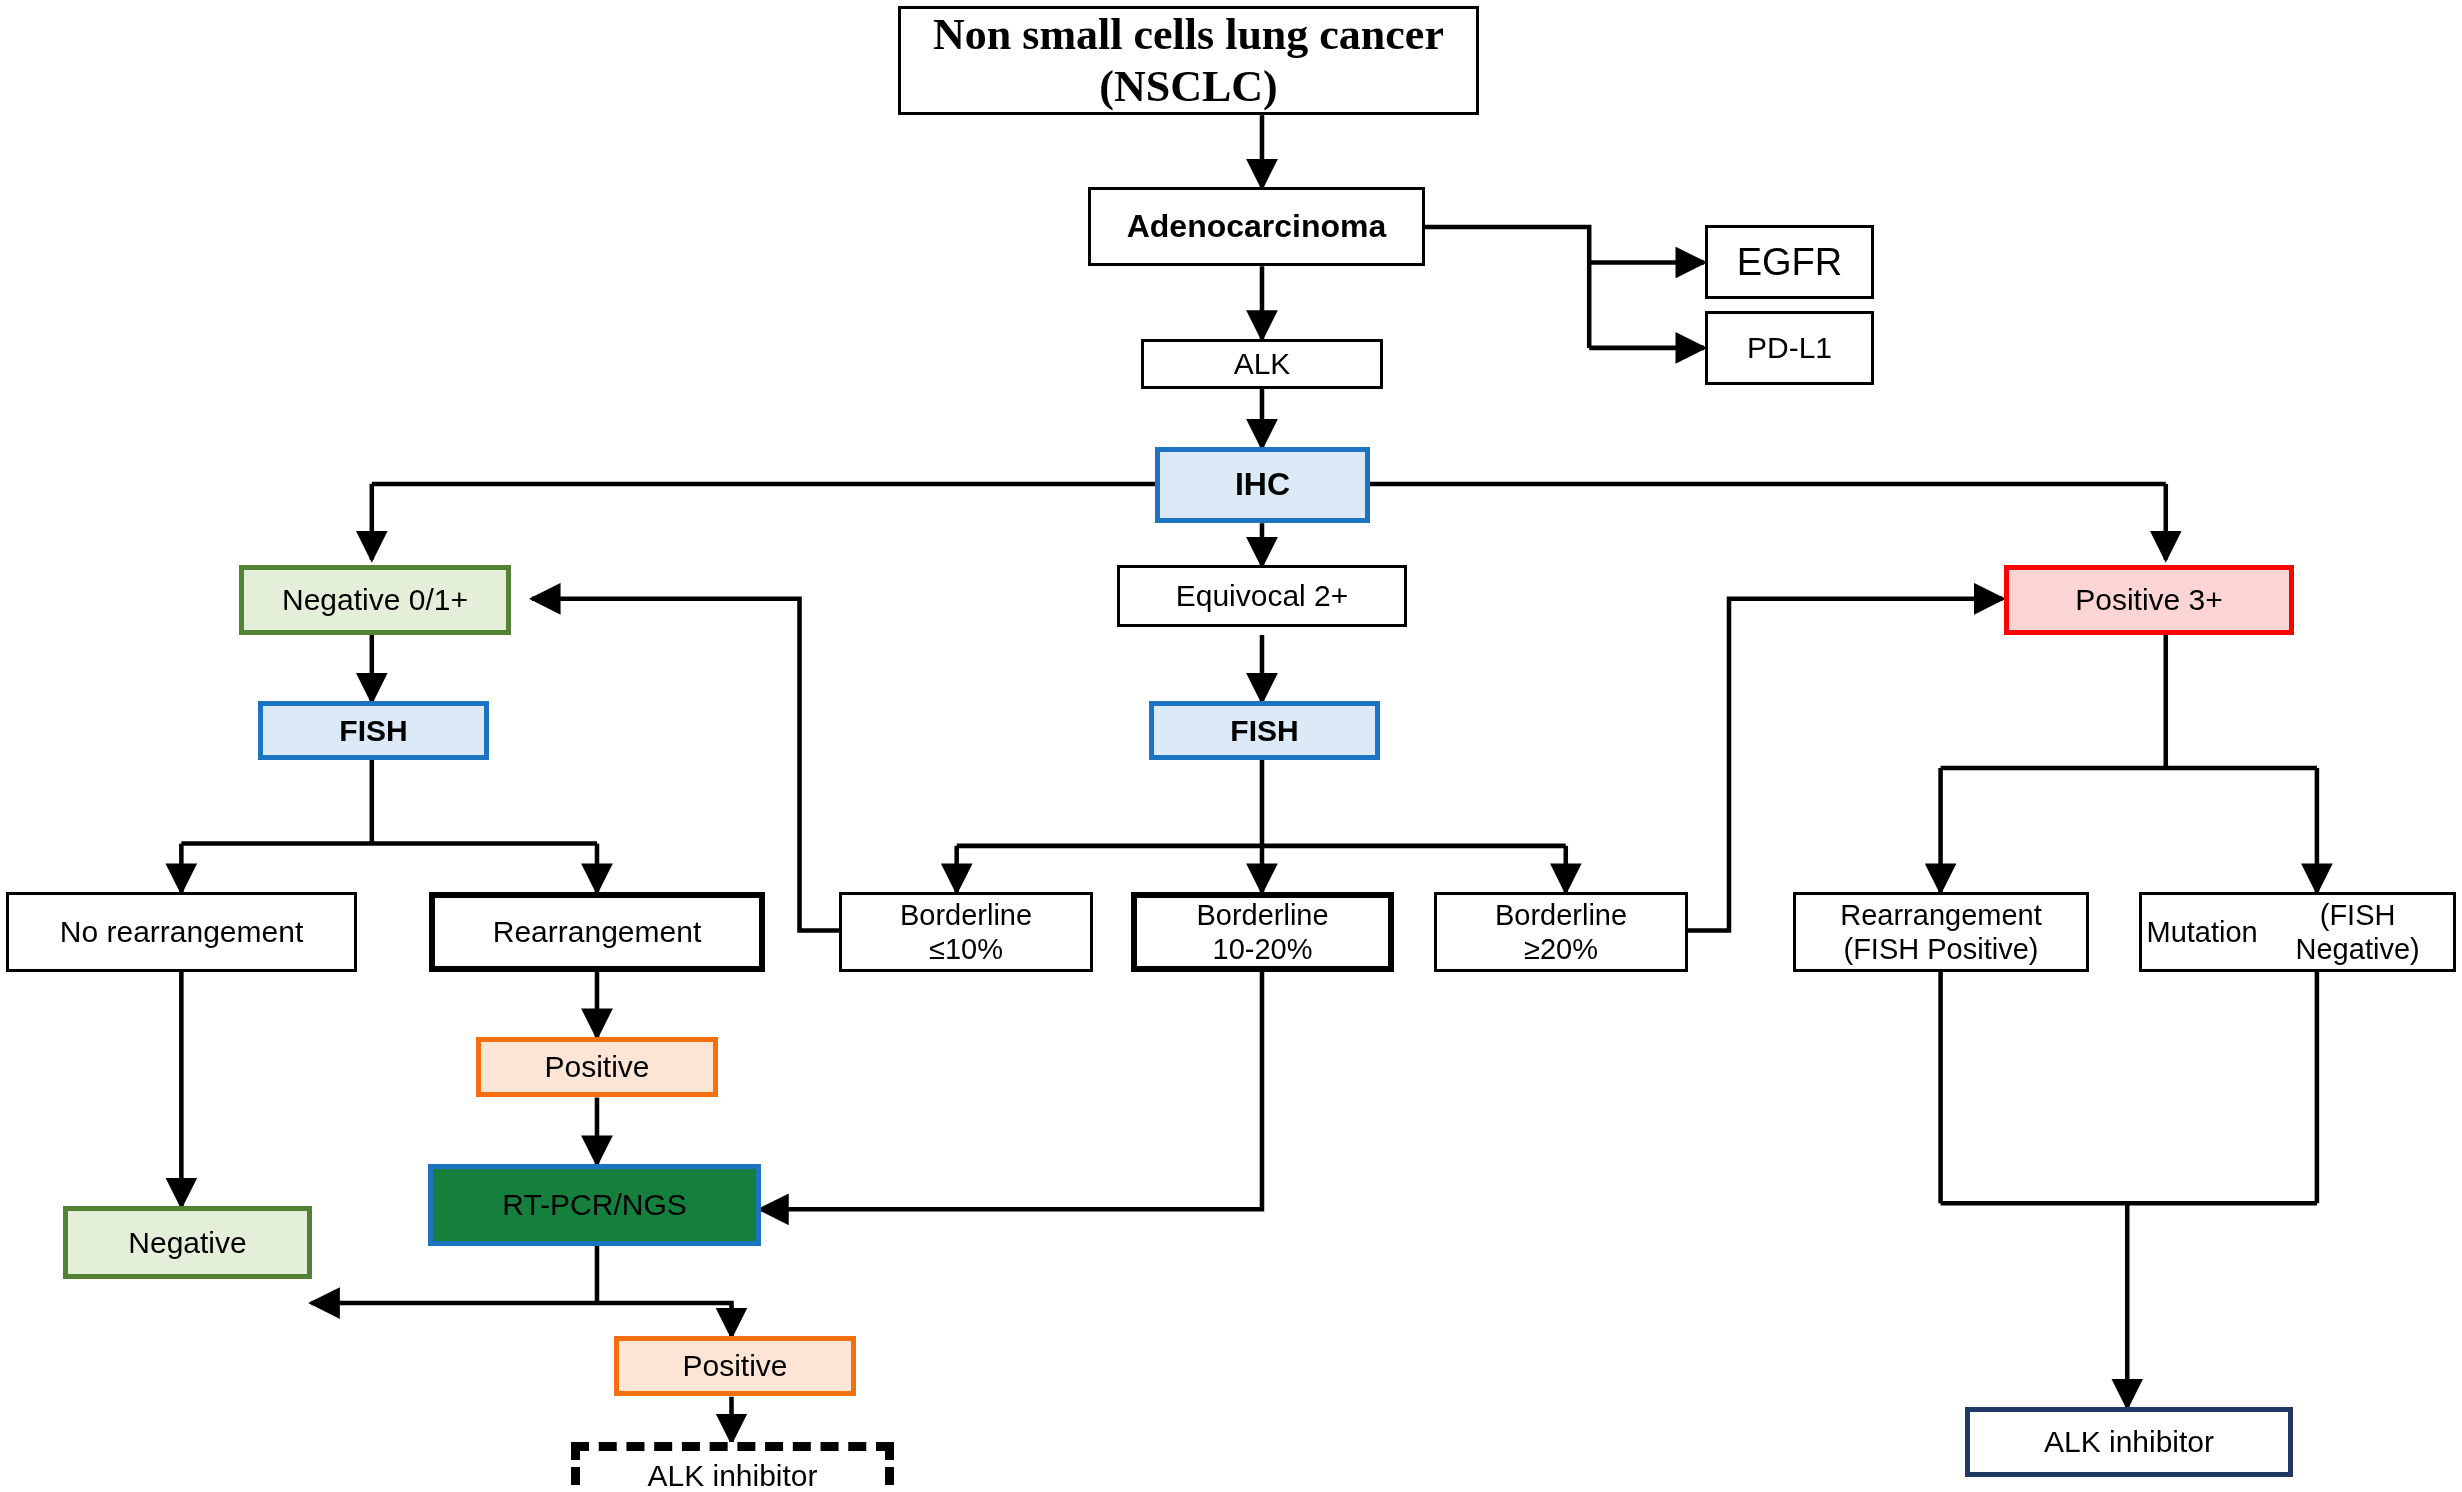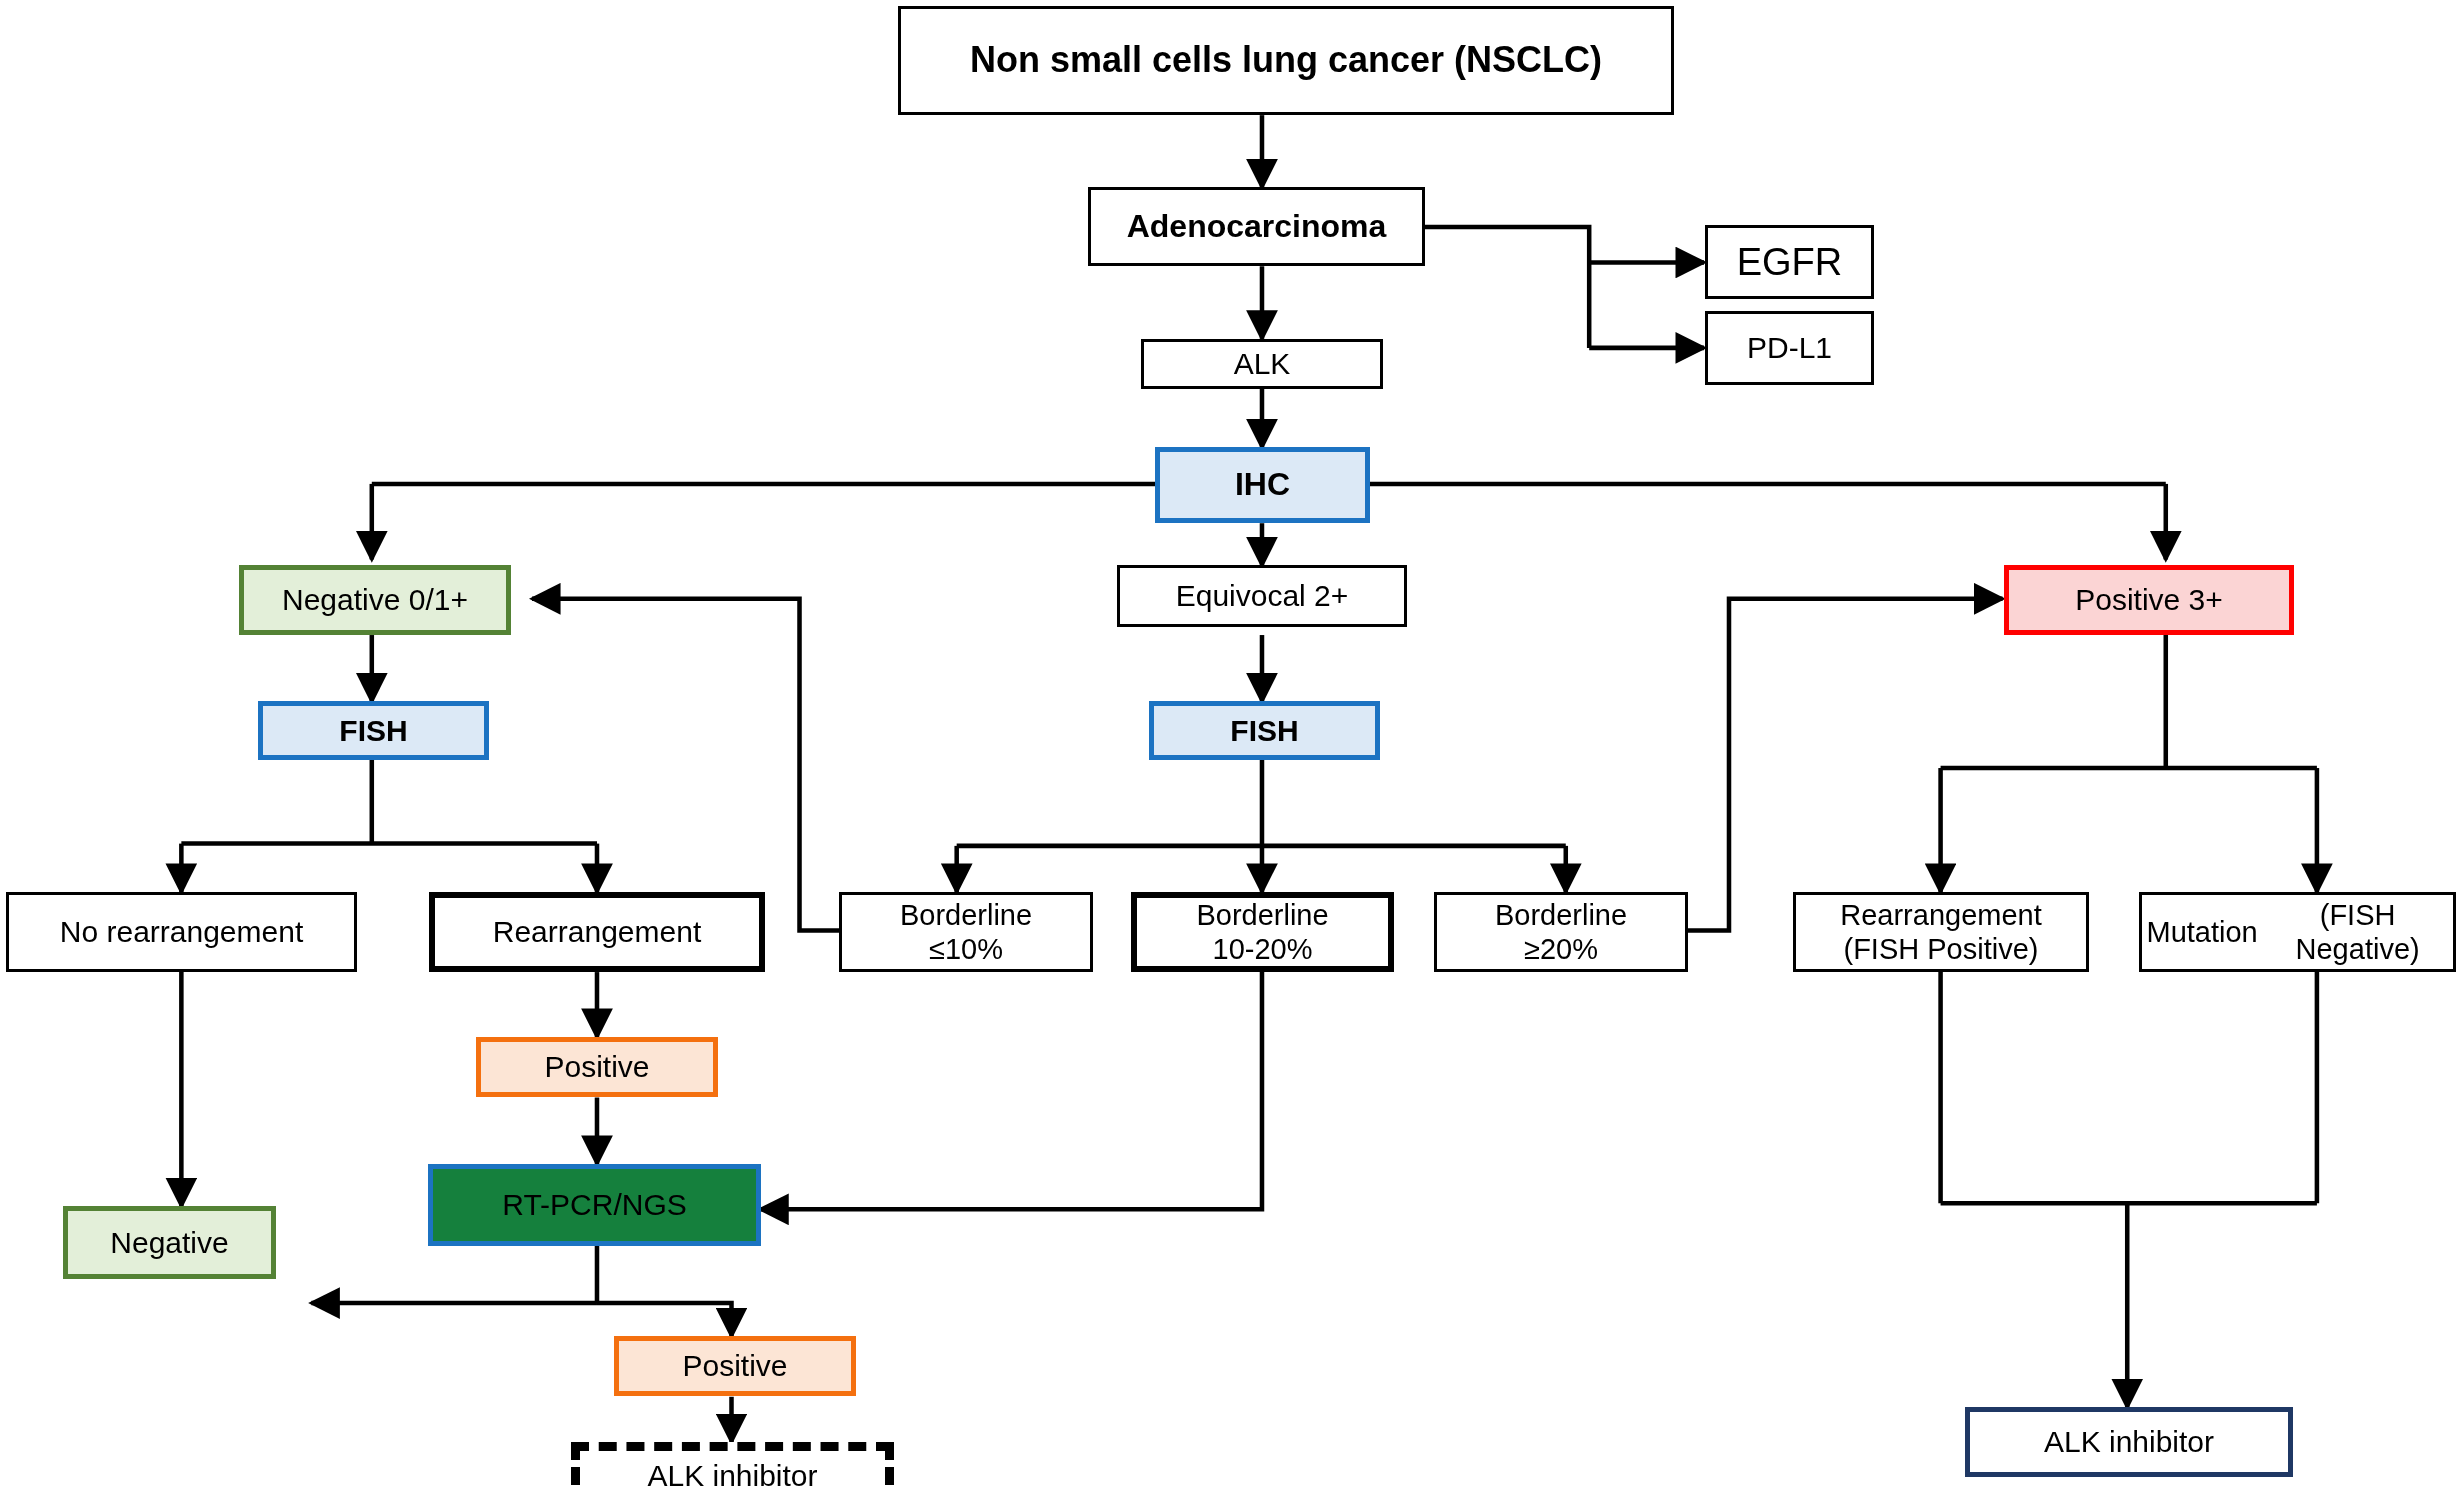--- a/index.html
+++ b/index.html
@@ -92,21 +92,21 @@
       <path d="M2568,1016 L2568,1180" marker-end="url(#ah)"></path>
       <path d="M3066,1016 L3066,1180" marker-end="url(#ah)"></path>
 
       <path d="M2568,1258 L2568,1592"></path>
       <path d="M3066,1258 L3066,1592"></path>
       <path d="M2568,1592 L3066,1592"></path>
       <path d="M2815,1592 L2815,1862" marker-end="url(#ah)"></path>
     </g>
   </svg>
 
-  <div class="node v-plain v-bold" style="left:898px;top:6px;width:776px;height:109px;font-size:36px;">
+  <div class="node v-plain v-bold" style="left:898px;top:6px;width:581px;height:109px;font-size:44px;font-family:Liberation Serif, serif;">
     <span class="lbl">Non small cells lung cancer (NSCLC)</span>
   </div>
 
   <div class="node v-plain v-bold" style="left:1088px;top:187px;width:337px;height:79px;font-size:32px;">
     <span class="lbl">Adenocarcinoma</span>
   </div>
 
   <div class="node v-plain" style="left:1705px;top:225px;width:169px;height:74px;font-size:38px;">
     <span class="lbl">EGFR</span>
   </div>
@@ -177,21 +177,21 @@
   </div>
 
   <div class="node v-orange" style="left:476px;top:1037px;width:242px;height:60px;font-size:30px;">
     <span class="lbl">Positive</span>
   </div>
 
   <div class="node v-blue-lt" style="left:428px;top:1164px;width:333px;height:82px;font-size:30px;">
     <span class="lbl">RT-PCR/NGS</span>
   </div>
 
-  <div class="node v-green" style="left:63px;top:1206px;width:213px;height:73px;font-size:30px;">
+  <div class="node v-green" style="left:63px;top:1206px;width:249px;height:73px;font-size:30px;">
     <span class="lbl">Negative</span>
   </div>
 
   <div class="node v-orange" style="left:614px;top:1336px;width:242px;height:60px;font-size:30px;">
     <span class="lbl">Positive</span>
   </div>
 
   <div class="node v-dashed" style="left:571px;top:1442px;width:323px;height:68px;font-size:30px;">
     <span class="lbl">ALK inhibitor</span>
   </div>

